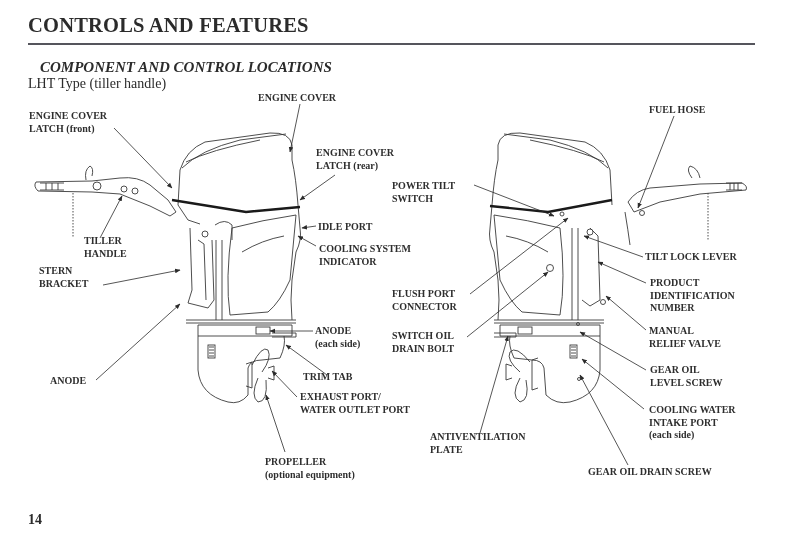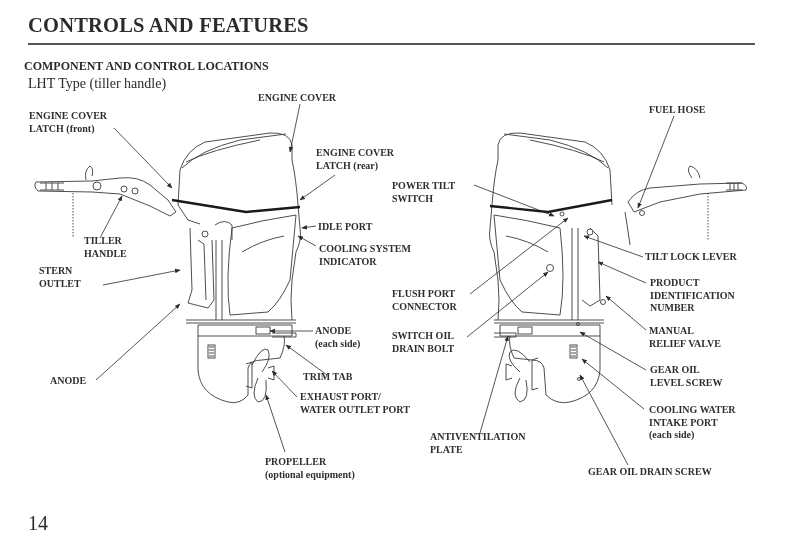--- a/index.html
+++ b/index.html
@@ -1,24 +1,24 @@
 <!DOCTYPE html>
 <html><head>
 <meta charset="utf-8">
 <style>
   html, body { margin: 0; padding: 0; background: #ffffff; }
   body { width: 800px; height: 537px; position: relative; overflow: hidden;
          font-family: "Liberation Serif", "DejaVu Serif", serif; color: #2b2b2b; }
   .h1 { position: absolute; left: 28px; top: 14px; font-size: 20.5px; font-weight: bold; letter-spacing: 0.2px; text-align: right; }
   .rule { position: absolute; left: 28px; top: 43px; width: 727px; height: 2px; background: #55555c; }
-  .h2 { position: absolute; left: 24px; top: 59px; font-size: 12px; font-weight: bold; }
+  .h2 { position: absolute; left: 40px; top: 59px; font-size: 15px; font-weight: bold; font-style: italic; }
   .h3 { position: absolute; left: 28px; top: 76px; font-size: 14px; font-weight: normal; }
   .lbl { position: absolute; font-size: 10px; font-weight: bold; line-height: 12.5px; white-space: nowrap; color: #2e2e2e; }
   .lbl .sub { font-weight: bold; font-family: Liberation Serif, serif; }
-  .pg { position: absolute; left: 28px; top: 512px; font-size: 20px; font-weight: normal; }
+  .pg { position: absolute; left: 28px; top: 512px; font-size: 14px; font-weight: bold; }
   svg.art { position: absolute; left: 0; top: 0; }
 </style>
 </head>
 <body>
 
 <div class="h1">CONTROLS AND FEATURES</div>
 <div class="rule"></div>
 <div class="h2">COMPONENT AND CONTROL LOCATIONS</div>
 <div class="h3">LHT Type (tiller handle)</div>
 
@@ -154,21 +154,21 @@
 <div class="lbl" style="left:319px;top:243px">
     <div>COOLING SYSTEM</div>
     <div>INDICATOR</div>
   </div>
 <div class="lbl" style="left:84px;top:235px">
     <div>TILLER</div>
     <div>HANDLE</div>
   </div>
 <div class="lbl" style="left:39px;top:265px">
     <div>STERN</div>
-    <div>OUTLET</div>
+    <div>BRACKET</div>
   </div>
 <div class="lbl" style="left:315px;top:325px">
     <div>ANODE</div>
     <div class="sub">(each side)</div>
   </div>
 <div class="lbl" style="left:50px;top:375px">
     <div>ANODE</div>
   </div>
 <div class="lbl" style="left:303px;top:371px">
     <div>TRIM TAB</div>

